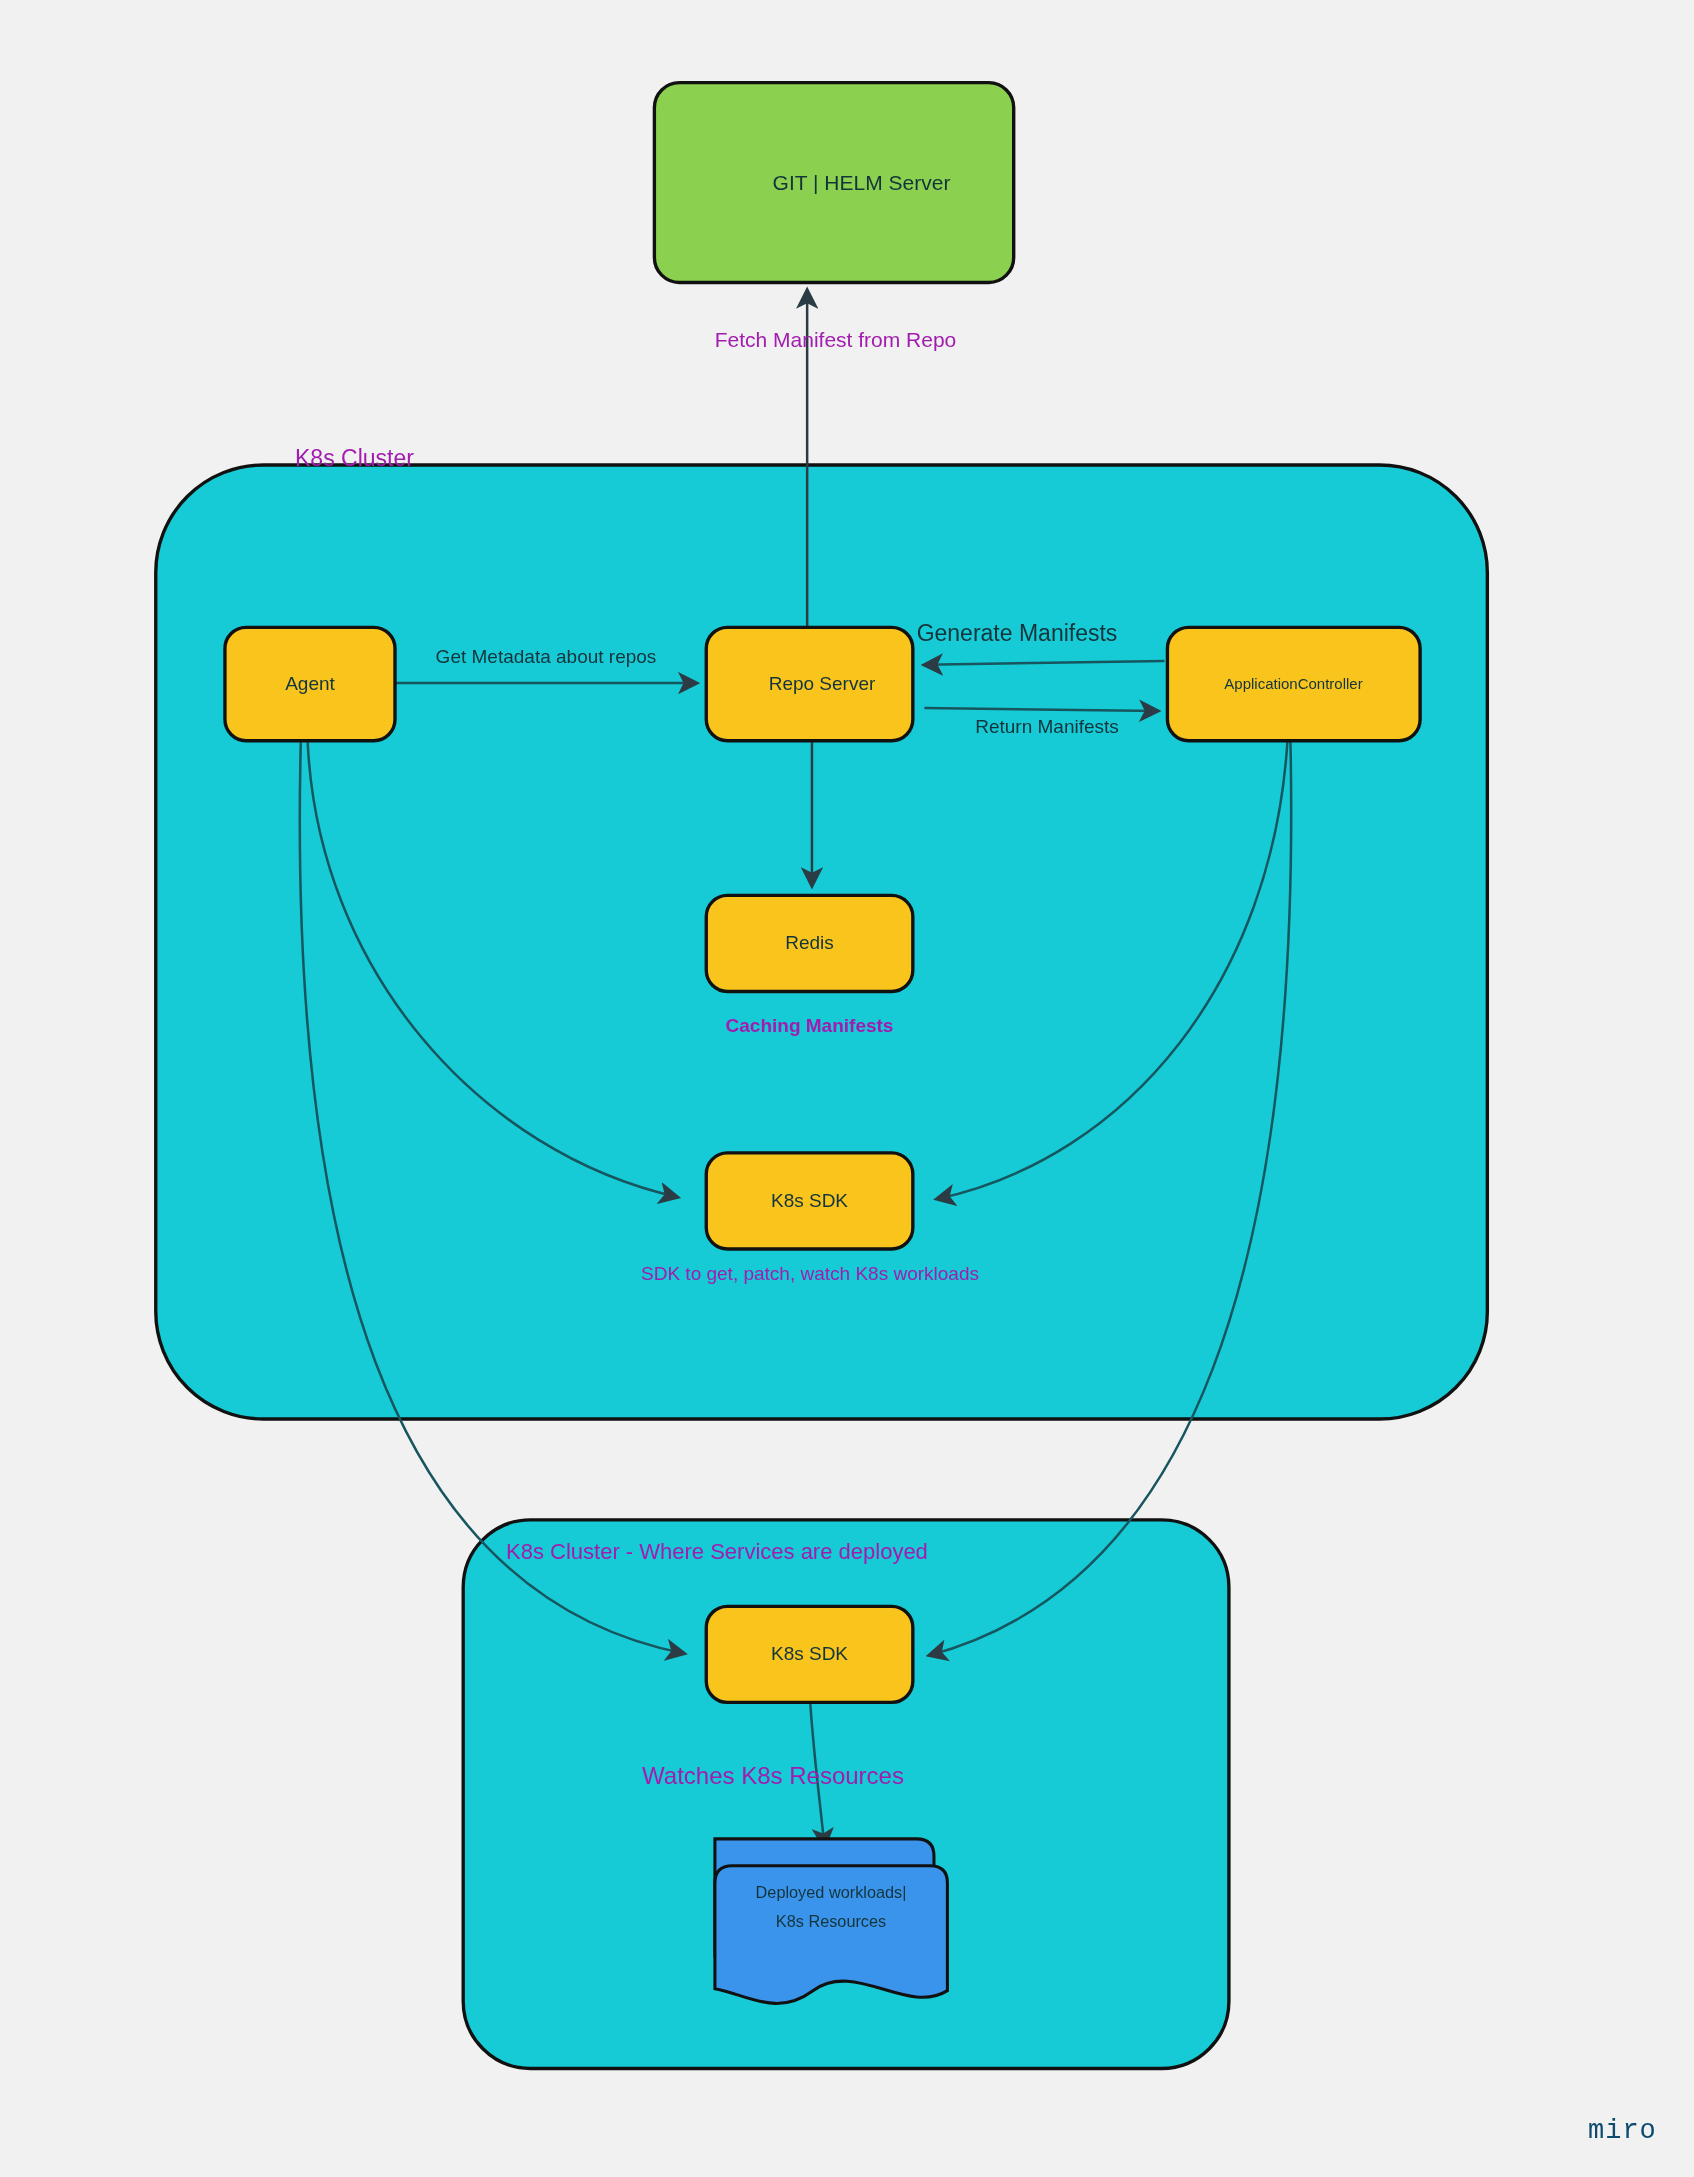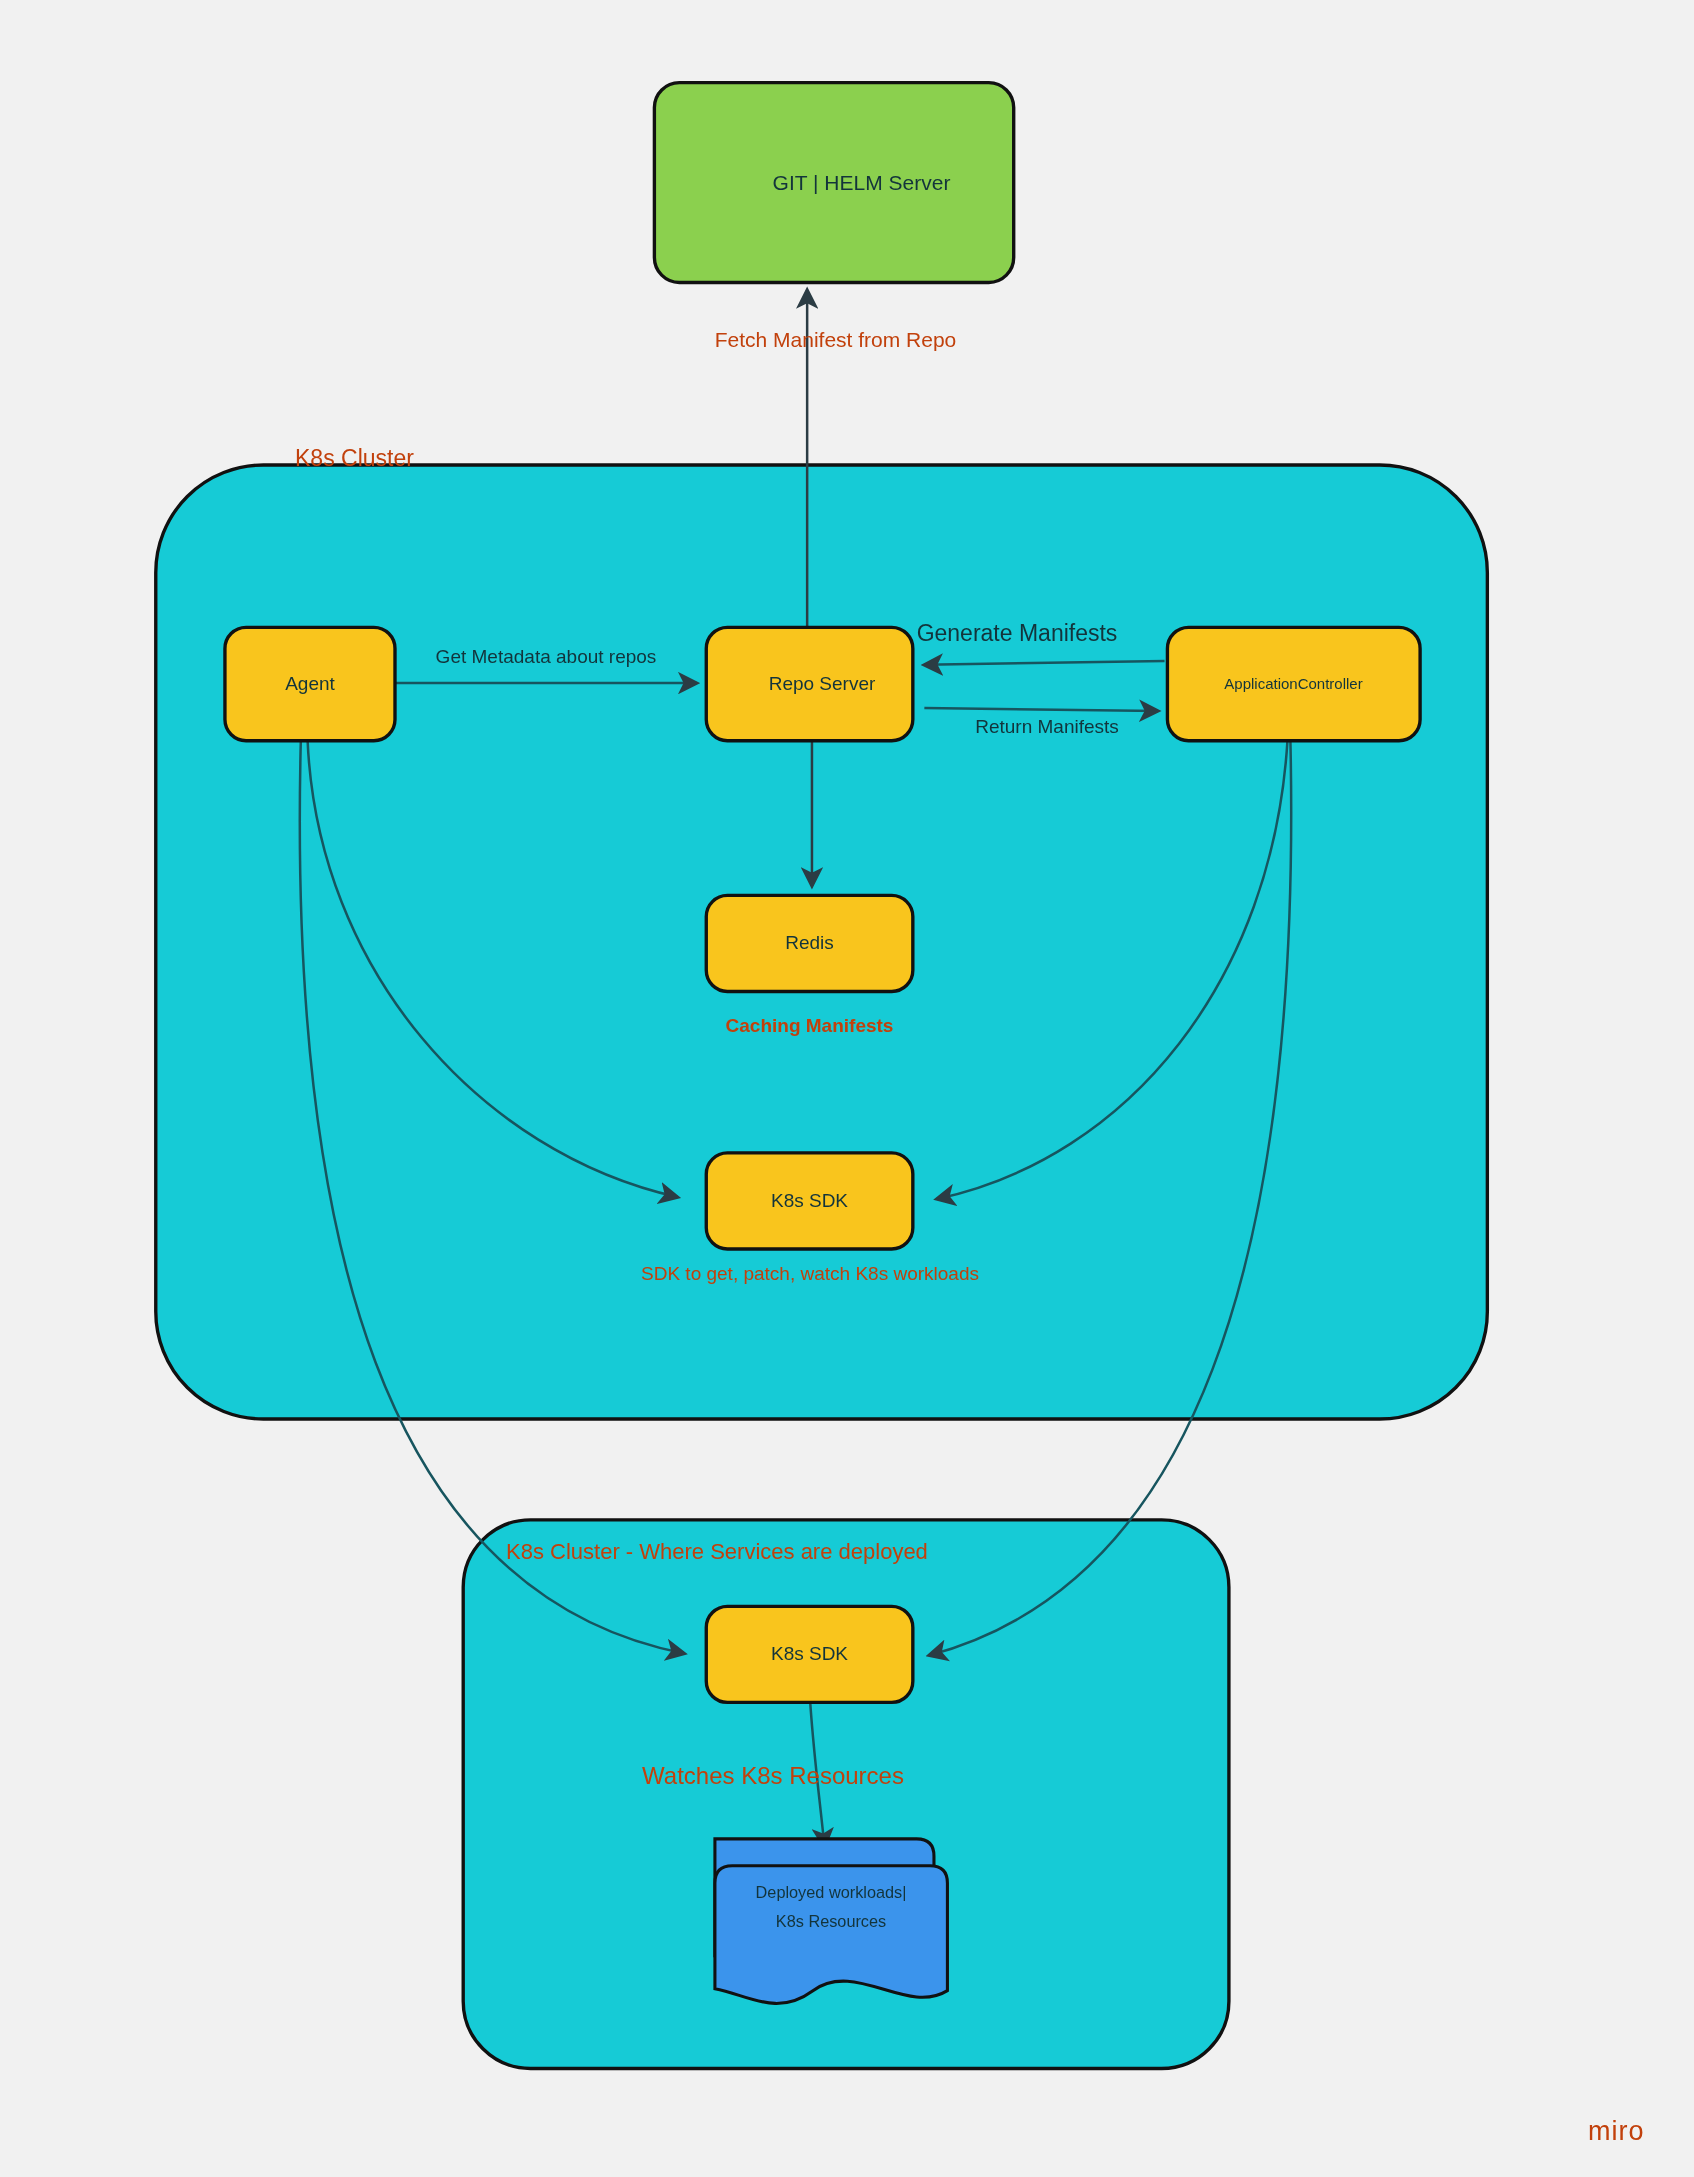--- a/index.html
+++ b/index.html
@@ -15,21 +15,21 @@
     font-family: "Liberation Sans", sans-serif;
   }
   #canvas {
     position: absolute;
     inset: 0;
     width: 1695px;
     height: 2178px;
   }
   .lbl {
     position: absolute;
-    color: #c2410c;
+    color: #a21caf;
     white-space: pre;
     font-family: "Liberation Sans", sans-serif;
     line-height: 1.22;
   }
   .node-text {
     position: absolute;
     display: flex;
     align-items: center;
     justify-content: center;
     text-align: center;
@@ -38,22 +38,22 @@
     pointer-events: none;
   }
   .edge-label {
     position: absolute;
     text-align: center;
     color: #13343b;
     white-space: pre;
   }
   .watermark {
     position: absolute;
-    color: #c2410c;
-    font-family: Liberation Sans, sans-serif;
+    color: #0c4a6e;
+    font-family: Liberation Mono, monospace;
     letter-spacing: 1px;
   }
 </style>
 </head>
 <body>
 
 <svg id="canvas" viewBox="0 0 1764 2267">
   <defs>
     <marker id="arrow" viewBox="0 0 12 12" refX="10" refY="6" markerWidth="9" markerHeight="9" orient="auto-start-reverse">
       <path d="M0,0 L12,6 L0,12 L3,6 Z" fill="#2b3c44"></path>

